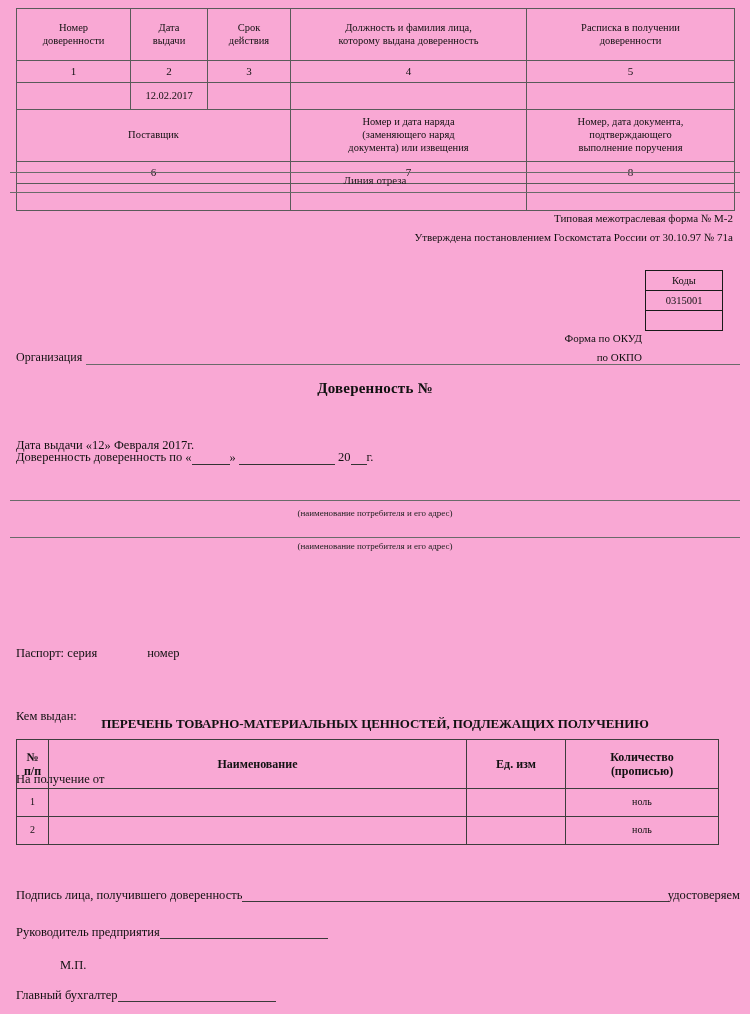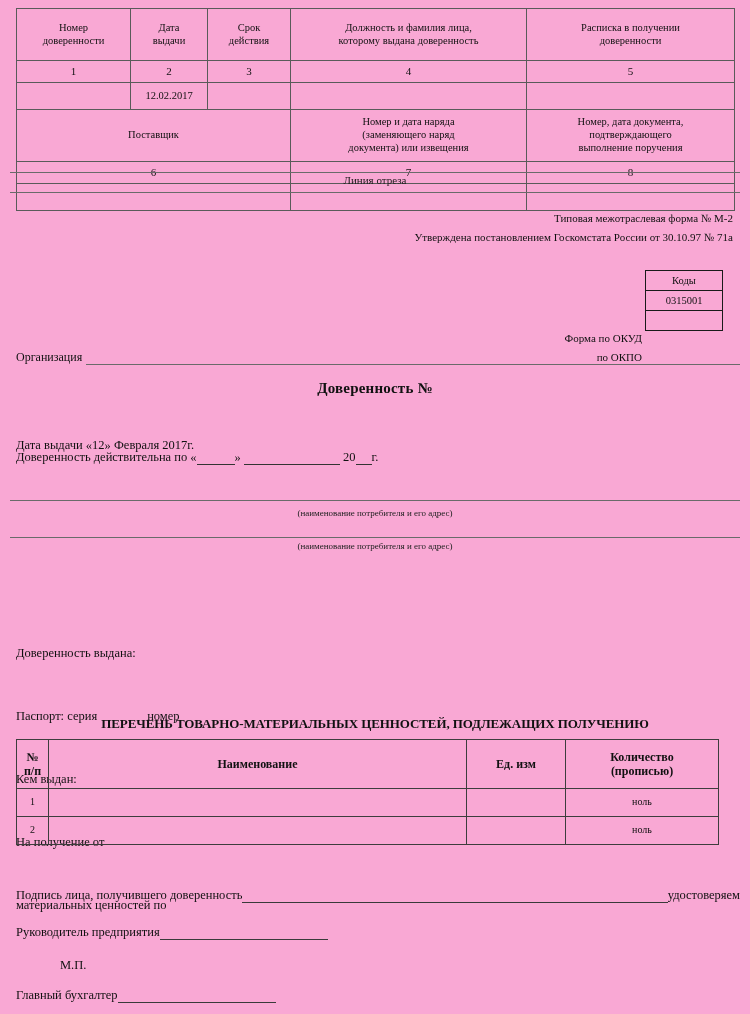--- a/index.html
+++ b/index.html
@@ -202,21 +202,21 @@
     height: 23px;
     font-size: 10px;
   }
   #goods-table td.gc.idx { font-size: 10px; }
 
   
   .sig-row {
     position: absolute;
     left: 16px;
     display: flex;
-    align-items: center;
+    align-items: flex-start;
     font-size: 12.5px;
     white-space: nowrap;
   }
   .sig-row .lbl { white-space: nowrap; }
   .sig-row .rule { border-bottom: 1px solid #3a3a3a; height: 13px; }
   #sig-1 { top: 888px; width: 724px; }
   #sig-1 .rule { flex: 1 1 auto; }
   #sig-2 { top: 925px; }
   #sig-2 .rule { width: 168px; }
   #sig-mp { position: absolute; left: 16px; top: 958px; font-size: 12.5px; margin-left: 44px; }
@@ -310,33 +310,31 @@
 
   <div id="org-row">
     <span class="lbl">Организация</span>
     <span class="rule"></span>
   </div>
 
   <div id="doc-title">Доверенность №</div>
 
   <div class="bodyline" id="line-issue"><span>Дата выдачи «</span><span>12</span><span>» </span><span>Февраля</span><span>&nbsp;</span><span>2017г.</span></div>
 
-  <div class="bodyline" id="line-valid"><span>Доверенность действительна по «</span><span class="blank-u u-short"></span><span>» </span><span class="blank-u u-mid"></span><span>&nbsp;</span><span>20</span><span class="blank-u u-tiny"></span><span>г.</span></div>
+  <div class="bodyline" id="line-valid"><span>Доверенность доверенность по «</span><span class="blank-u u-short"></span><span>» </span><span class="blank-u u-mid"></span><span>&nbsp;</span><span>20</span><span class="blank-u u-tiny"></span><span>г.</span></div>
 
   <div class="consumer-rule" id="cons-rule-1"></div>
   <div class="consumer-cap" id="cons-cap-1">(наименование потребителя и его адрес)</div>
   <div class="consumer-rule" id="cons-rule-2"></div>
   <div class="consumer-cap" id="cons-cap-2">(наименование потребителя и его адрес)</div>
 
   <div id="issued-block">
-    <div>Доверенность выдана:</div>
     <div>Паспорт: серия                номер</div>
     <div>Кем выдан:</div>
     <div>На получение от</div>
-    <div>материальных ценностей по</div>
   </div>
 
   <div id="goods-title">ПЕРЕЧЕНЬ ТОВАРНО-МАТЕРИАЛЬНЫХ ЦЕННОСТЕЙ, ПОДЛЕЖАЩИХ ПОЛУЧЕНИЮ</div>
 
   <table class="tbl" id="goods-table">
     <colgroup>
       <col style="width:32px">
       <col style="width:418px">
       <col style="width:99px">
       <col style="width:153px">

